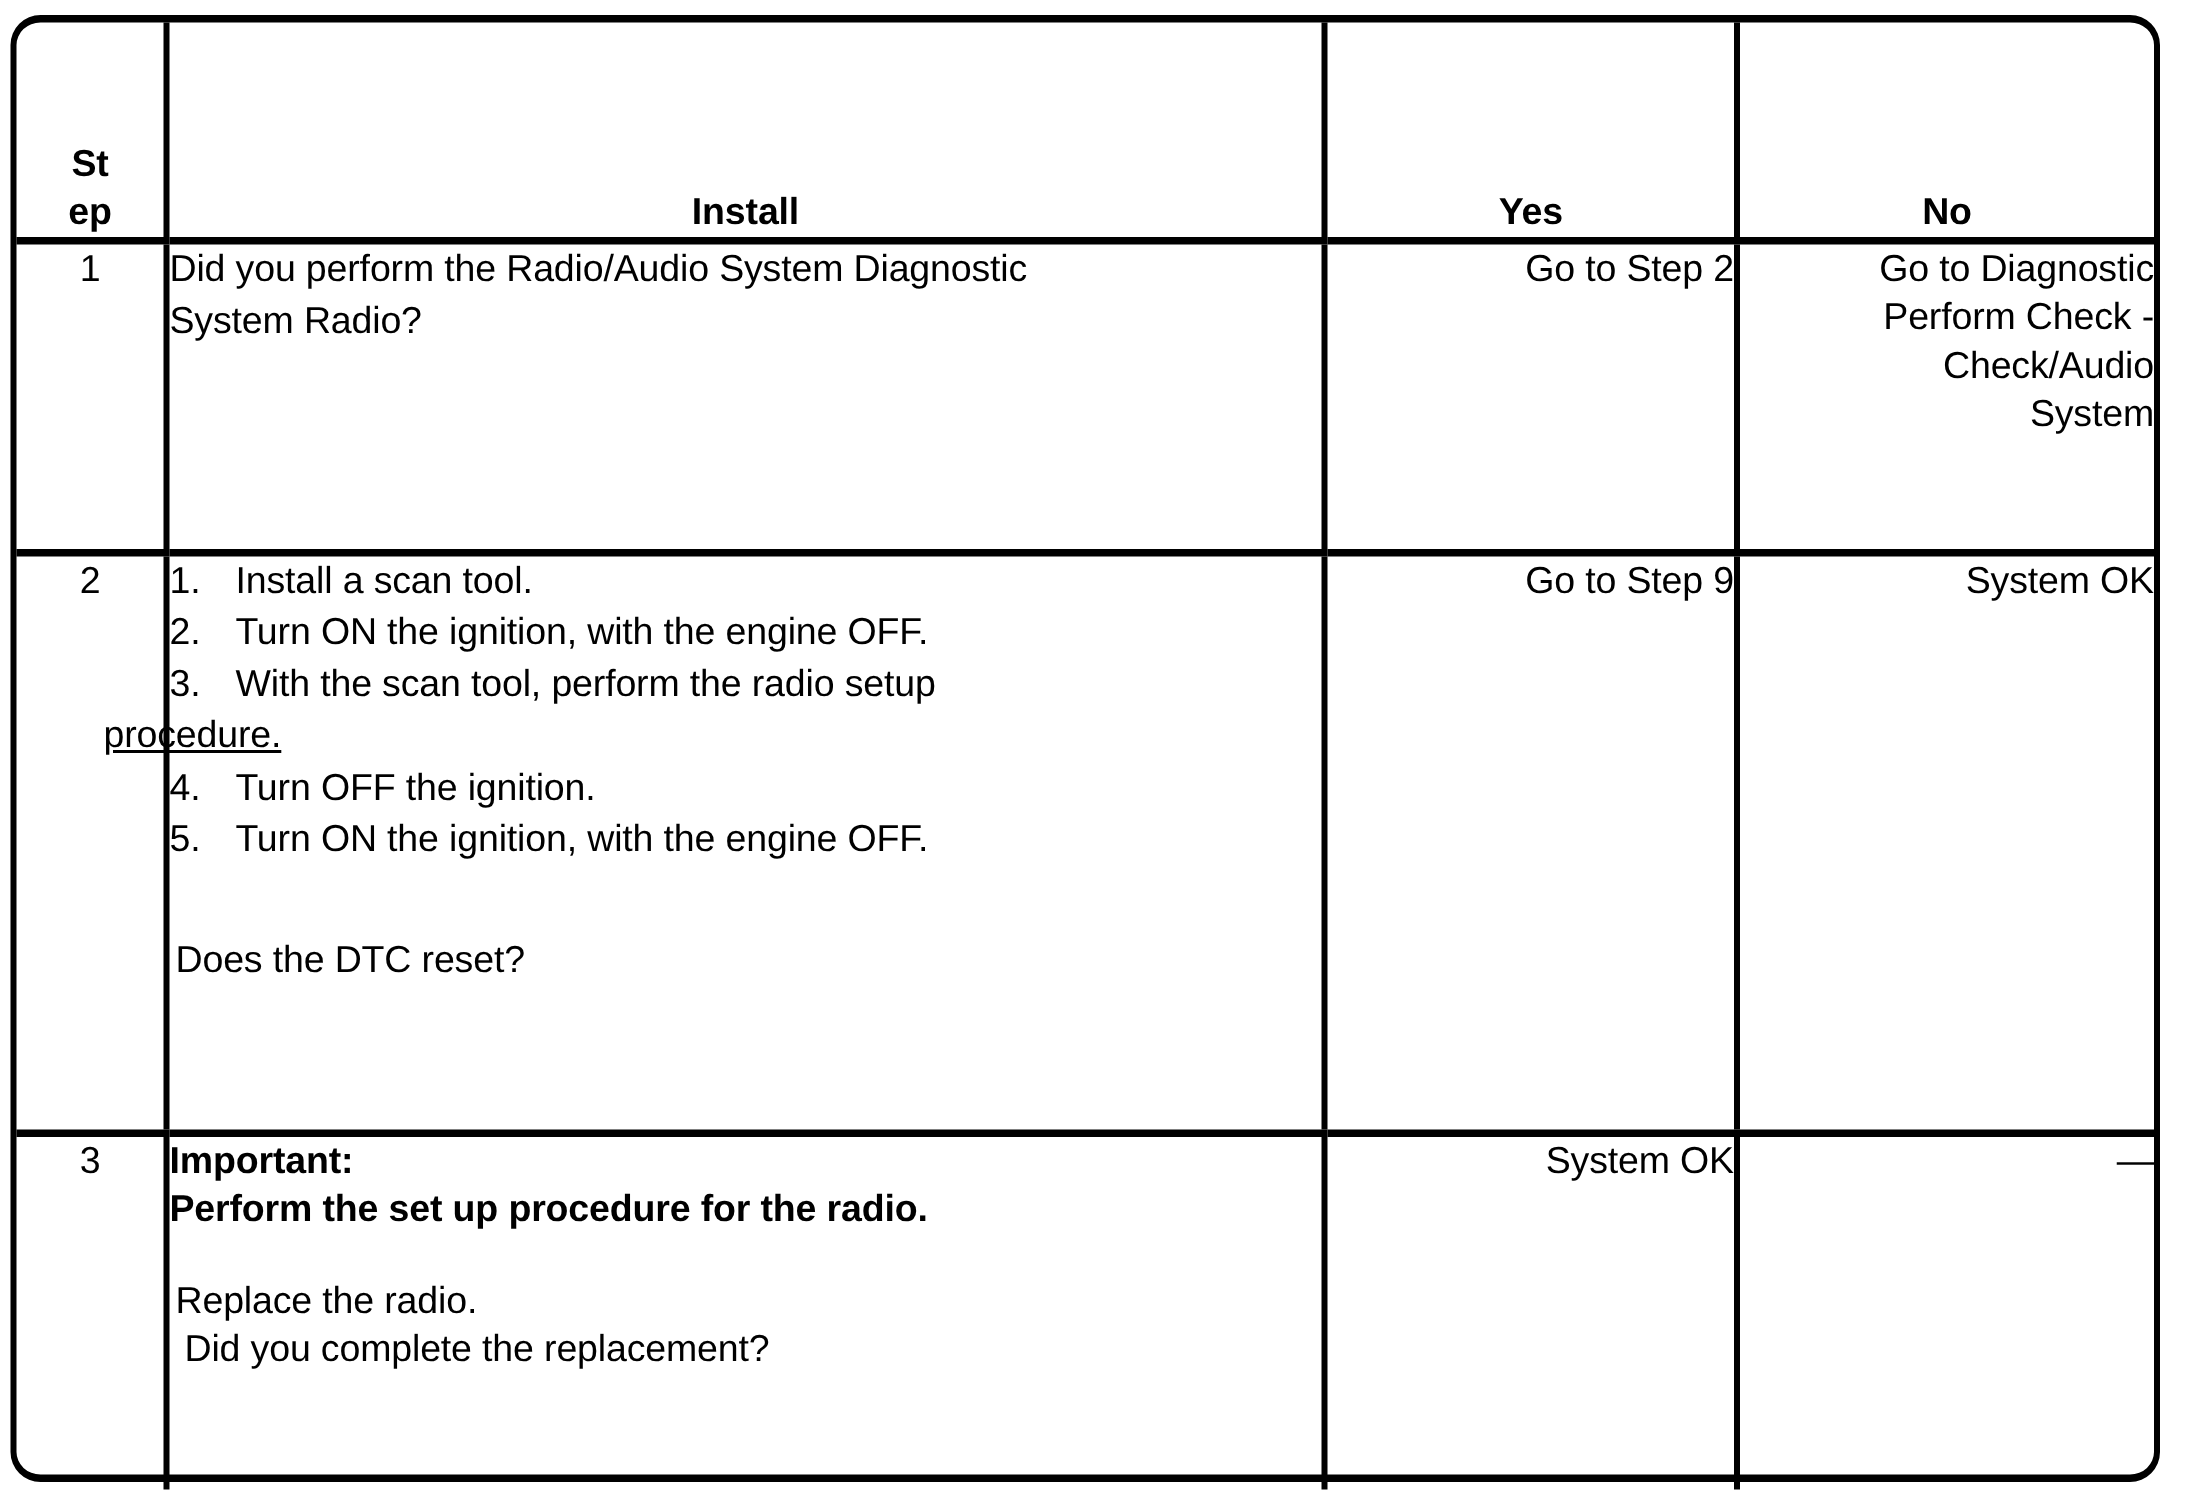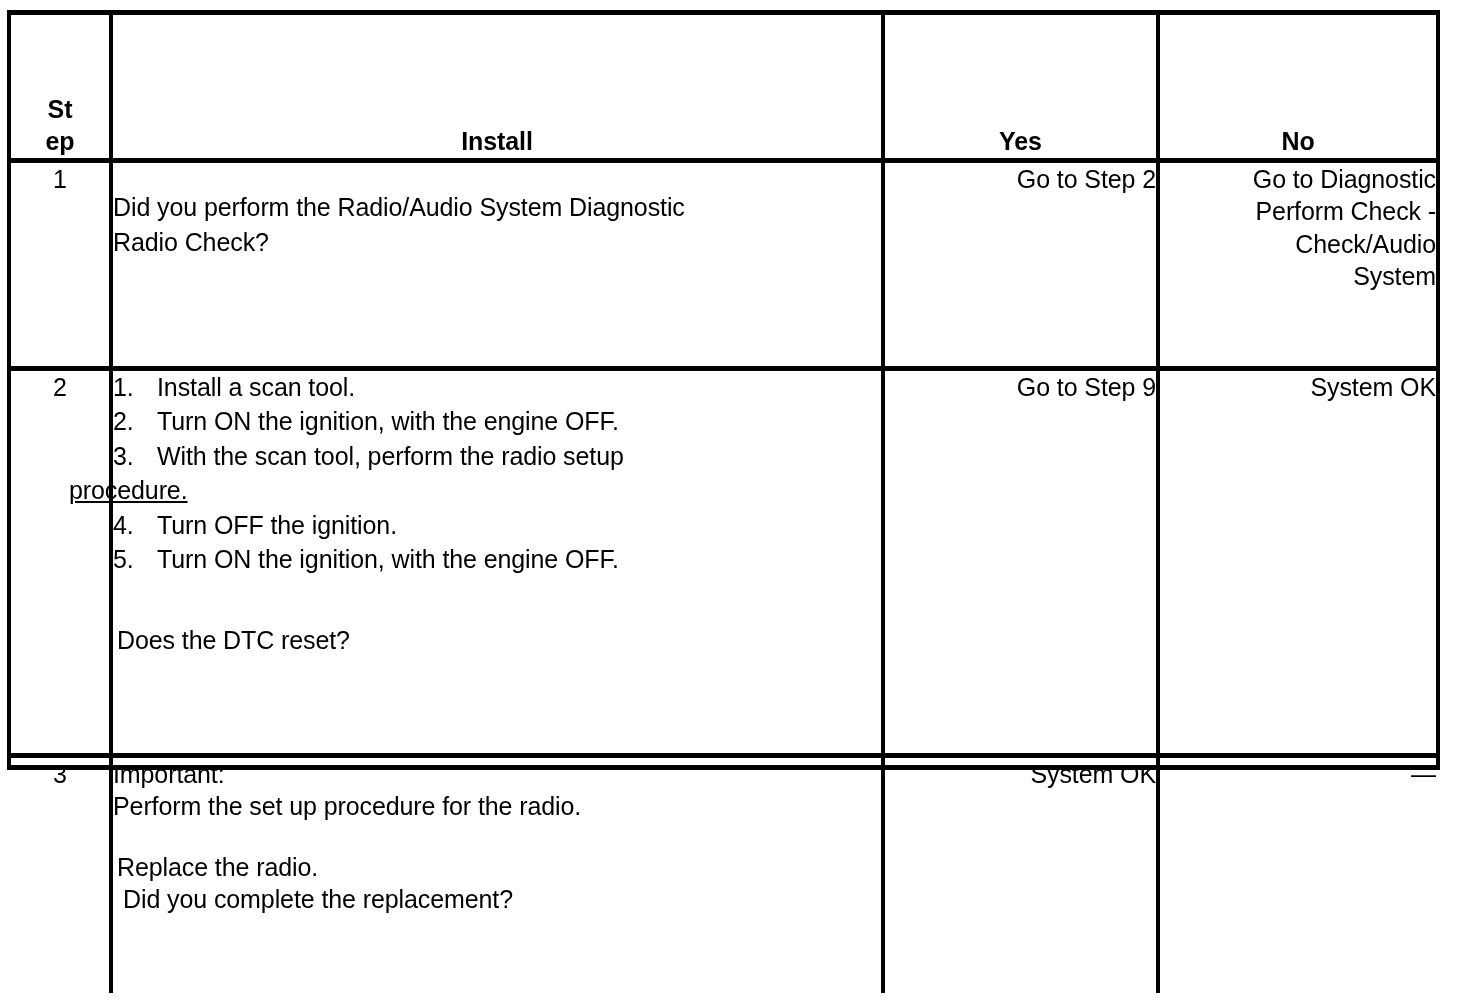--- a/index.html
+++ b/index.html
@@ -15,26 +15,27 @@
     color: #000000;
     overflow: hidden;
   }
 
   
   #table-wrap {
     position: absolute;
     left: 7px;
     top: 10px;
     width: 1433px;
-    height: 760px;
+    height: 978px;
     box-sizing: border-box;
     border-top: 5px solid #000;
     border-left: 4px solid #000;
     border-right: 4px solid #000;
     border-bottom: 5px solid #000;
+    border-radius: 20px;
   }
 
   table.dtc {
     border-collapse: collapse;
     table-layout: fixed;
     width: 1425px;
     height: 968px;
   }
 
   table.dtc col.c-step   { width: 100px;  }
@@ -97,21 +98,21 @@
     padding-left: 8px;
     padding-right: 8px;
   }
   td.valign-bottom  { vertical-align: bottom;  padding-bottom: 16px; }
   td.valign-top     { vertical-align: top;     padding-top: 22px; }
   td.valign-middle  { vertical-align: middle; }
 
   
   .line { display: block; white-space: pre; }
 
-  .q-block { display: block; margin-top: 28px; }
+  .q-block { display: block; }
   .q-block .line { margin-bottom: 3px; }
 
   
   ul.steps {
     list-style: none;
     margin: 0;
     padding: 0;
     display: block;
   }
   ul.steps li {
@@ -131,21 +132,21 @@
     margin-left: -44px;
     margin-top: 2px;
     text-decoration: underline;
   }
   .gap-medium { display: block; height: 28px; }
   .gap-large  { display: block; height: 46px; }
 
   .indent1 { padding-left: 4px; }
   .indent2 { padding-left: 10px; }
 
-  .bold { font-weight: normal; }
+  .bold { font-weight: bold; }
 
   .dash {
     display: inline-block;
     font-size: 25px;
     line-height: 1;
   }
 </style>
 </head>
 <body>
 
@@ -168,21 +169,21 @@
         <th class="hdr-pad">No</th>
       </tr>
     </thead>
     <tbody>
 
       <tr class="body-row-1">
         <td class="step-cell">1</td>
         <td class="action-cell">
           <span class="q-block">
             <span class="line">Did you perform the Radio/Audio System Diagnostic</span>
-            <span class="line">Radio Check?</span>
+            <span class="line">System Radio?</span>
           </span>
         </td>
         <td class="yes-cell valign-bottom">Go to Step 2</td>
         <td class="no-cell valign-top">
           <span class="line">Go to Diagnostic</span>
           <span class="line">Perform Check -</span>
           <span class="line">Check/Audio</span>
           <span class="line">System</span>
         </td>
       </tr>

